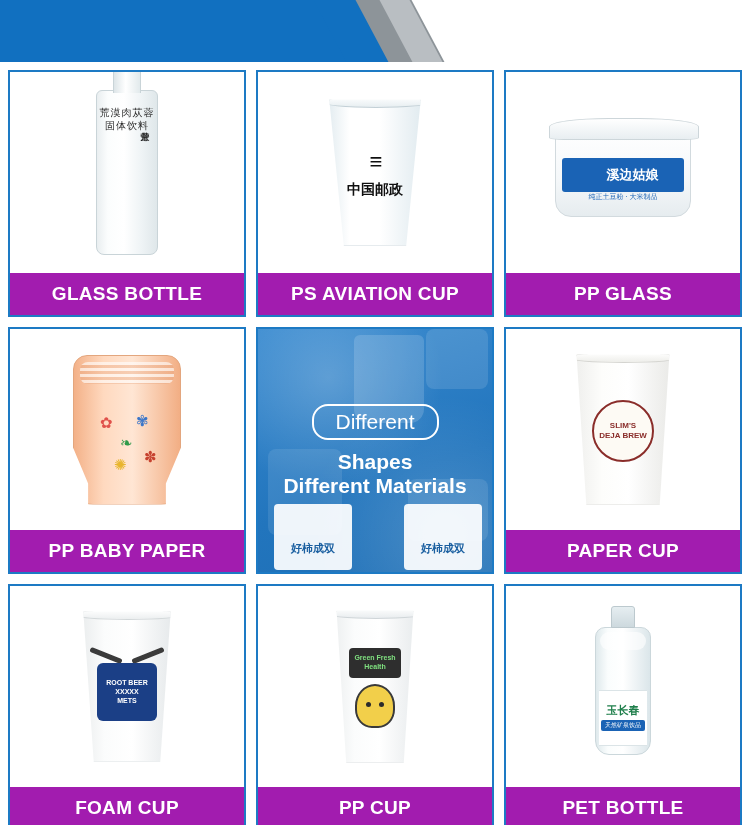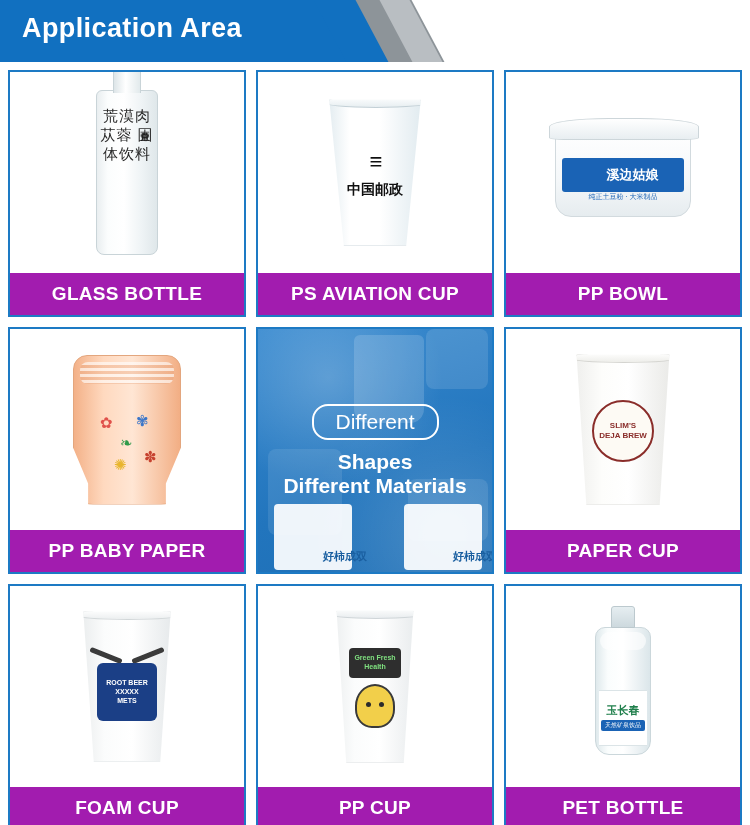--- a/index.html
+++ b/index.html
@@ -128,27 +128,26 @@
     position: absolute;
     bottom: 2px;
     width: 78px; height: 66px;
     background: rgba(255,255,255,0.92);
     border-radius: 4px;
   }
   .pouch-l { left: 16px; }
   .pouch-r { left: 146px; }
   .pouch-label {
     position: absolute;
-    bottom: 8px;
+    bottom: 16px;
     width: 78px;
     text-align: center;
     font-size: 11px;
     color: #1a5fa0;
     font-weight: bold;
-    margin-left: 32px;
   }
   .pl-l { left: 16px; }
   .pl-r { left: 146px; }
   .promo-content {
     position: relative;
     z-index: 4;
     text-align: center;
     width: 100%;
   }
   .promo-pill {
@@ -180,21 +179,21 @@
   }
   .glass-bottle .neck {
     position: absolute; left: 50%; transform: translateX(-50%);
     top: -26px; width: 28px; height: 28px;
     background: linear-gradient(90deg,#dde5e8,#ffffff 45%,#e2eaec);
     border: 1px solid #c9d4d8; border-bottom: none;
     border-radius: 3px 3px 0 0;
   }
   .bottle-text {
     position: absolute; left: 0; right: 0; top: 16px;
-    text-align: center; font-size: 15px; color: #2b2b2b;
+    text-align: center; font-size: 10px; color: #2b2b2b;
     line-height: 1.25; letter-spacing: 1px;
   }
   .bottle-seal {
     position: absolute; right: 6px; top: 34px;
     font-size: 9px; color: #1b1b1b; writing-mode: vertical-rl;
   }
 
   
   .ps-cup {
     width: 104px; height: 146px;
@@ -376,21 +375,20 @@
 </head>
 <body>
 
 <div class="page">
 
   <div class="header">
     <div class="header-bar"></div>
     <div class="header-bar-skew"></div>
     <div class="header-gray"></div>
     <div class="header-gray2"></div>
-    <div class="header-title">Application Area</div>
   </div>
 
   <div class="grid">
 
     <div class="cell">
       <div class="img-area">
         <div class="art glass-bottle">
           <div class="neck"></div>
           <div class="bottle-text">荒漠肉苁蓉
 固体饮料</div>
@@ -414,21 +412,21 @@
     </div>
 
     <div class="cell">
       <div class="img-area">
         <div class="art pp-bowl">
           <div class="lid"></div>
           <div class="band">溪边姑娘</div>
           <div class="sub">纯正土豆粉 · 大米制品</div>
         </div>
       </div>
-      <div class="caption">PP BOWL</div>
+      <div class="caption">PP GLASS</div>
     </div>
 
     <div class="cell">
       <div class="img-area">
         <div class="art baby-bottle">
           <div class="threads"></div>
           <span class="flower f1">✿</span>
           <span class="flower f2">❧</span>
           <span class="flower f3">✾</span>
           <span class="flower f4">✺</span>

